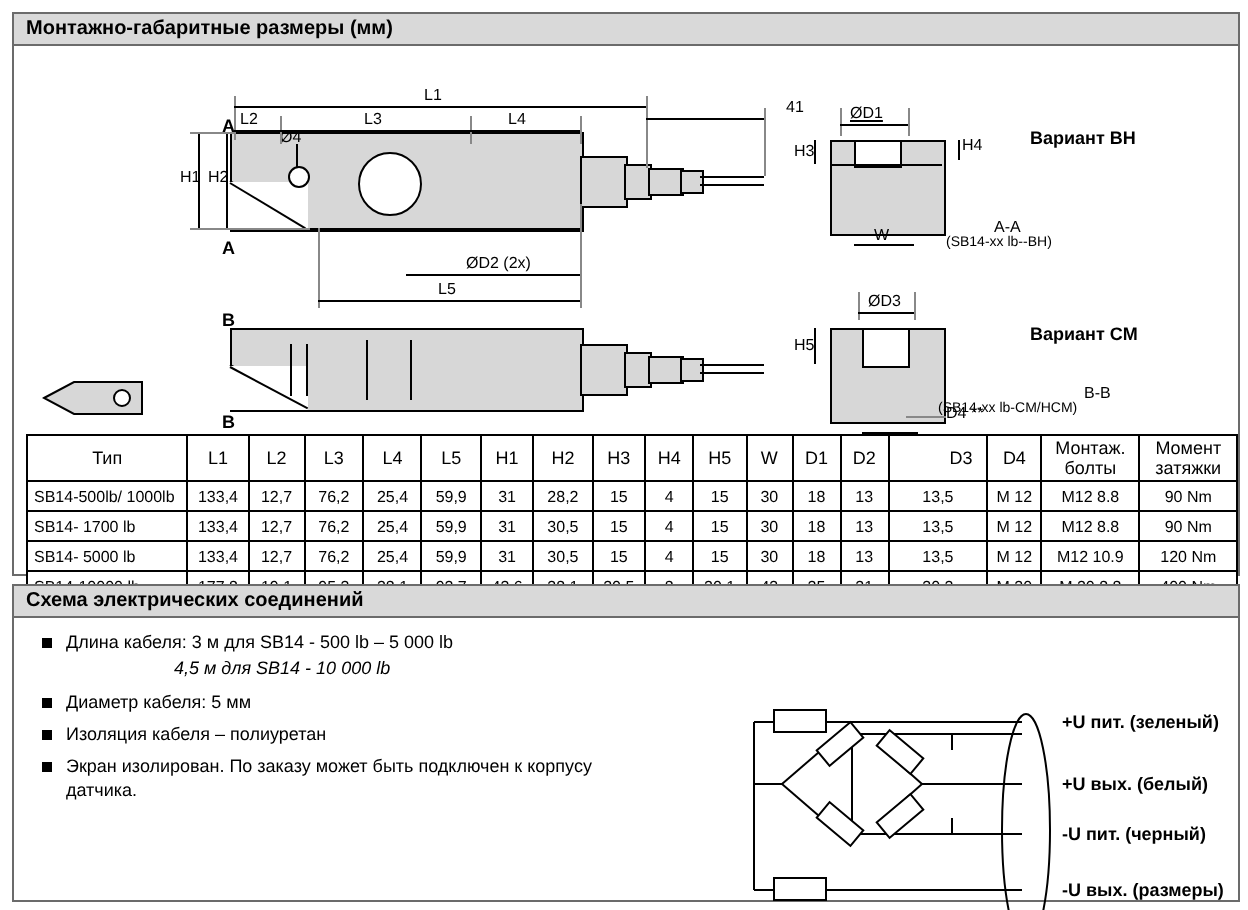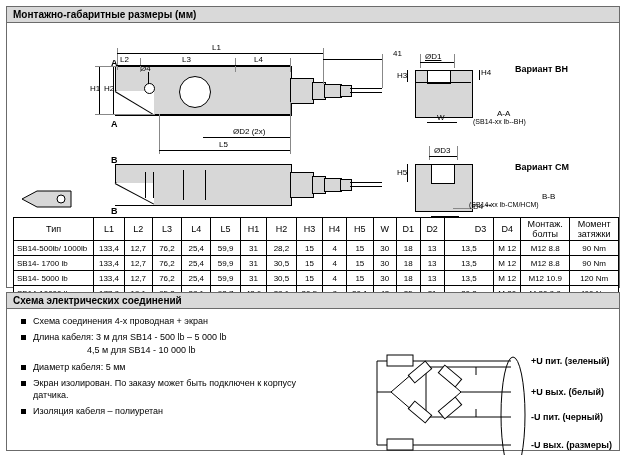--- a/index.html
+++ b/index.html
@@ -313,26 +313,25 @@
           <td>400 Nm</td>
         </tr>
       </tbody>
     </table>
   </div>
 
   <div class="panel2">
     <div class="p2title">Схема электрических соединений</div>
 
     <div class="bullets">
-      <div class="bl">Схема соединения 4-х проводная + экран</div>
       <div class="bl">Длина кабеля: 3 м    для SB14 - 500 lb – 5 000 lb</div>
-      <div class="bl sub" style="margin-top:-3px;margin-bottom:5px;padding-left:66px;">4,5 м  для SB14 - 10 000 lb</div>
+      <div class="bl sub" style="margin-top:-3px;margin-bottom:5px;padding-left:66px;font-style:italic;">4,5 м  для SB14 - 10 000 lb</div>
       <div class="bl">Диаметр кабеля: 5 мм</div>
+      <div class="bl">Изоляция кабеля – полиуретан</div>
       <div class="bl">Экран изолирован. По заказу может быть подключен к корпусу датчика.</div>
-      <div class="bl">Изоляция кабеля – полиуретан</div>
     </div>
 
     <div class="circuit">
       <svg width="270" height="128" viewBox="0 0 270 128">
 
         <line x1="75" y1="14" x2="75" y2="64" stroke="#000" stroke-width="1"></line>
         <line x1="75" y1="14" x2="125" y2="14" stroke="#000" stroke-width="1"></line>
         <line x1="75" y1="64" x2="125" y2="64" stroke="#000" stroke-width="1"></line>
         <line x1="125" y1="14" x2="125" y2="22" stroke="#000" stroke-width="1"></line>
         <line x1="125" y1="56" x2="125" y2="64" stroke="#000" stroke-width="1"></line>

